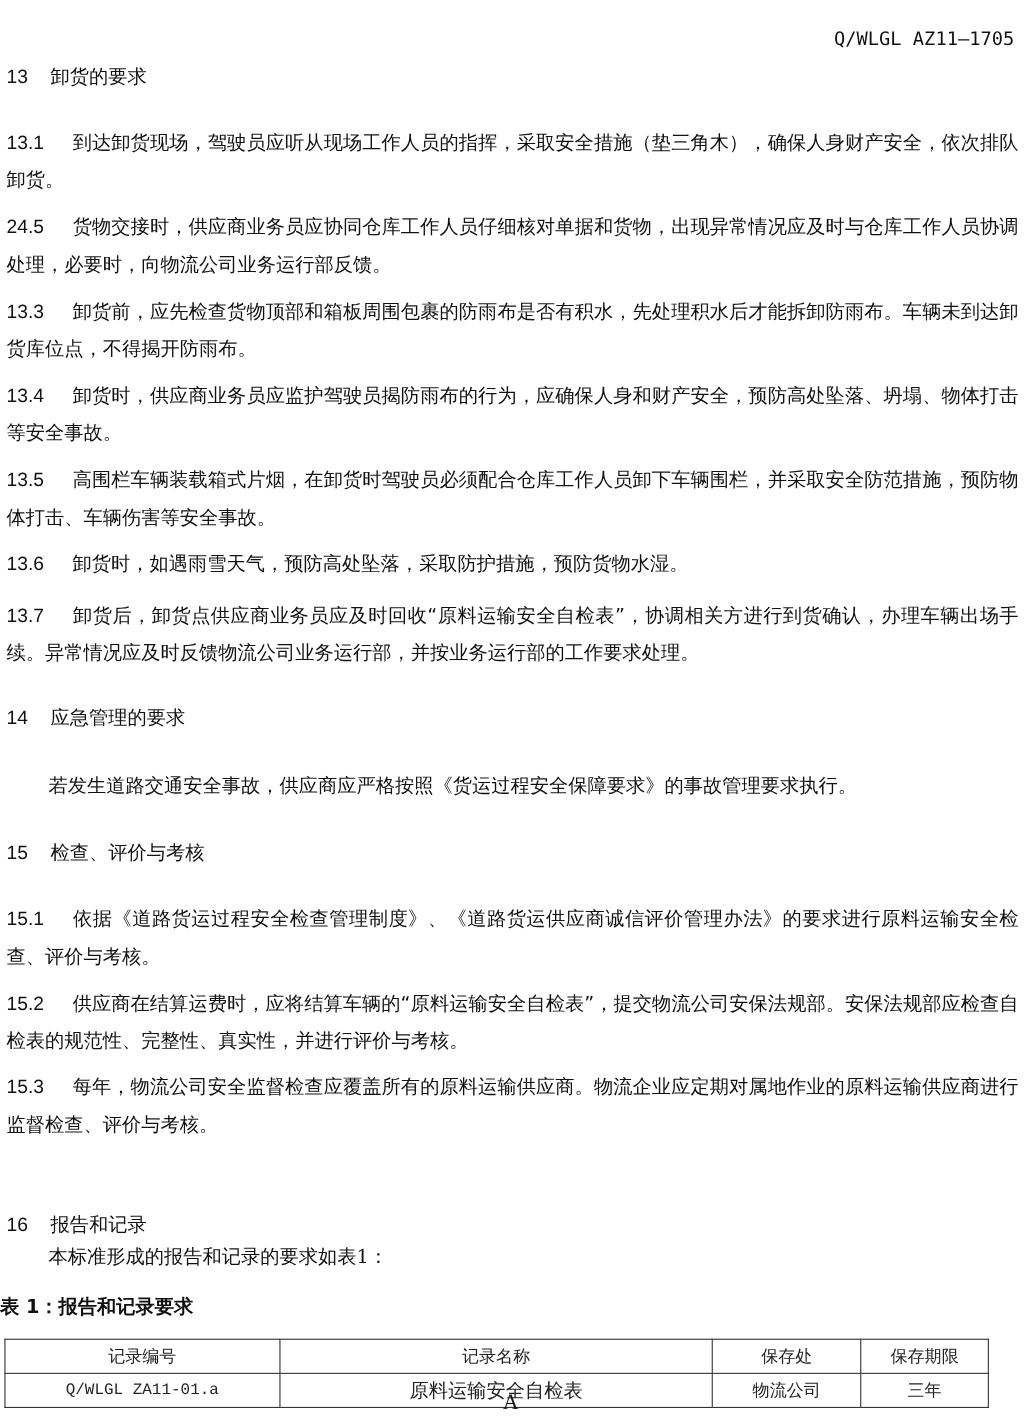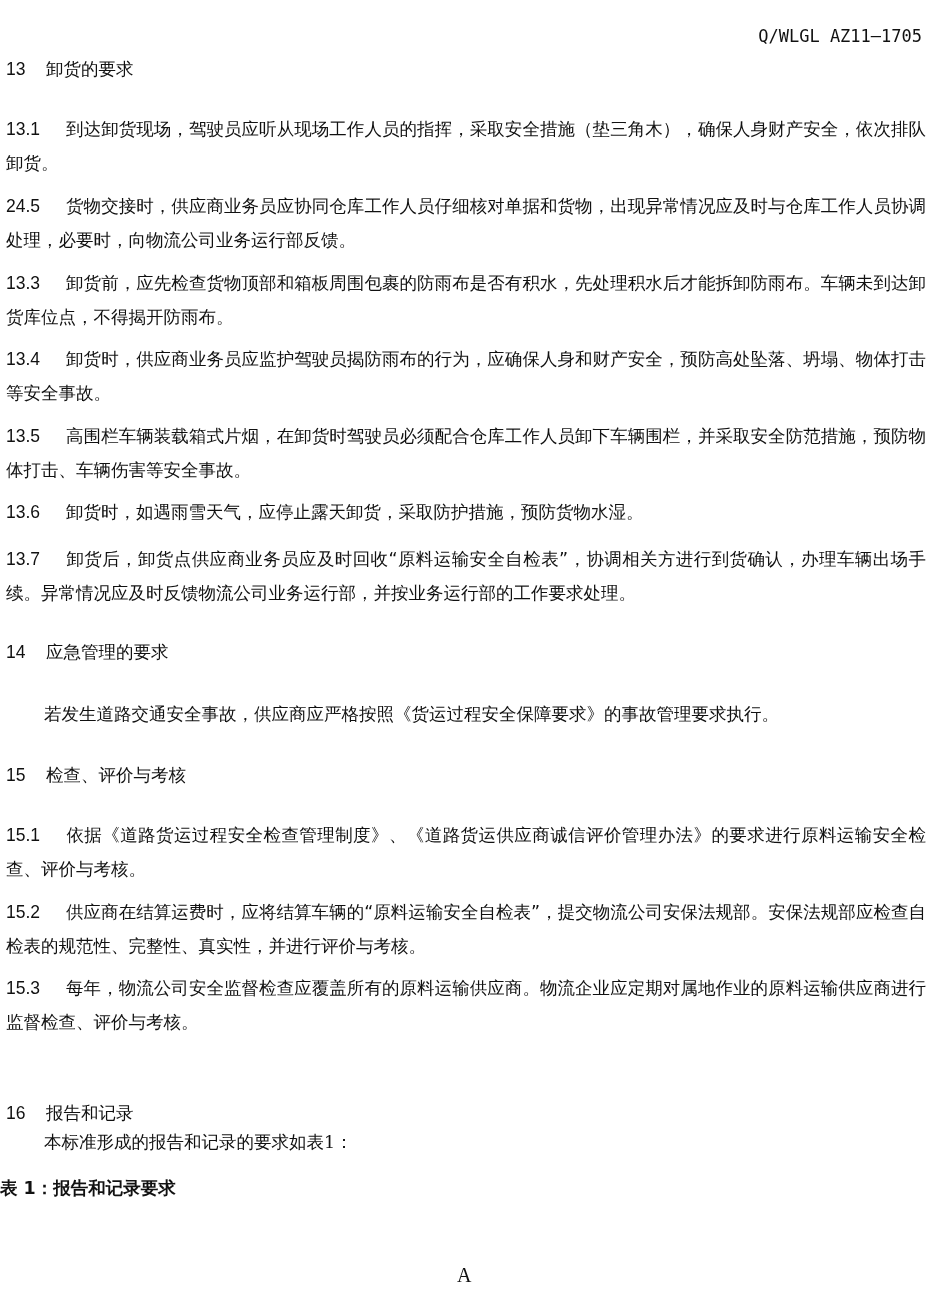--- a/index.html
+++ b/index.html
@@ -125,21 +125,21 @@
 
   <div class="para" style="top:342px;">
     <span class="num">13.4</span><span>卸货时，供应商业务员应监护驾驶员揭防雨布的行为，应确保人身和财产安全，预防高处坠落、坍塌、物体打击等安全事故。</span>
   </div>
 
   <div class="para" style="top:419px;">
     <span class="num">13.5</span><span>高围栏车辆装载箱式片烟，在卸货时驾驶员必须配合仓库工作人员卸下车辆围栏，并采取安全防范措施，预防物体打击、车辆伤害等安全事故。</span>
   </div>
 
   <div class="para" style="top:495px;">
-    <span class="num">13.6</span><span>卸货时，如遇雨雪天气，应停止露天卸货，采取防护措施，预防货物水湿。</span>
+    <span class="num">13.6</span><span>卸货时，如遇雨雪天气，预防高处坠落，采取防护措施，预防货物水湿。</span>
   </div>
 
   <div class="para" style="top:542px;">
     <span class="num">13.7</span><span>卸货后，卸货点供应商业务员应及时回收“原料运输安全自检表”，协调相关方进行到货确认，办理车辆出场手续。异常情况应及时反馈物流公司业务运行部，并按业务运行部的工作要求处理。</span>
   </div>
 
   <div class="heading" style="top:640px;">
     <span class="num">14</span><span>应急管理的要求</span>
   </div>
 
@@ -170,17 +170,29 @@
   <div class="table-caption" style="top:1176px;">表 1：报告和记录要求</div>
 
   <table class="records">
     <colgroup>
       <col style="width:250px;">
       <col style="width:394px;">
       <col style="width:135px;">
       <col style="width:116px;">
     </colgroup>
     <tbody>
+        <tr>
+      <th>记录编号</th>
+      <th>记录名称</th>
+      <th>保存处</th>
+      <th>保存期限</th>
+    </tr>
+    <tr>
+      <td class="mono">Q/WLGL ZA11-01.a</td>
+      <td class="name">原料运输安全自检表</td>
+      <td>物流公司</td>
+      <td>三年</td>
+    </tr>
   </tbody>
     </table>
 
   <div class="page-marker">A</div>
 </div>
 
 </body></html>

